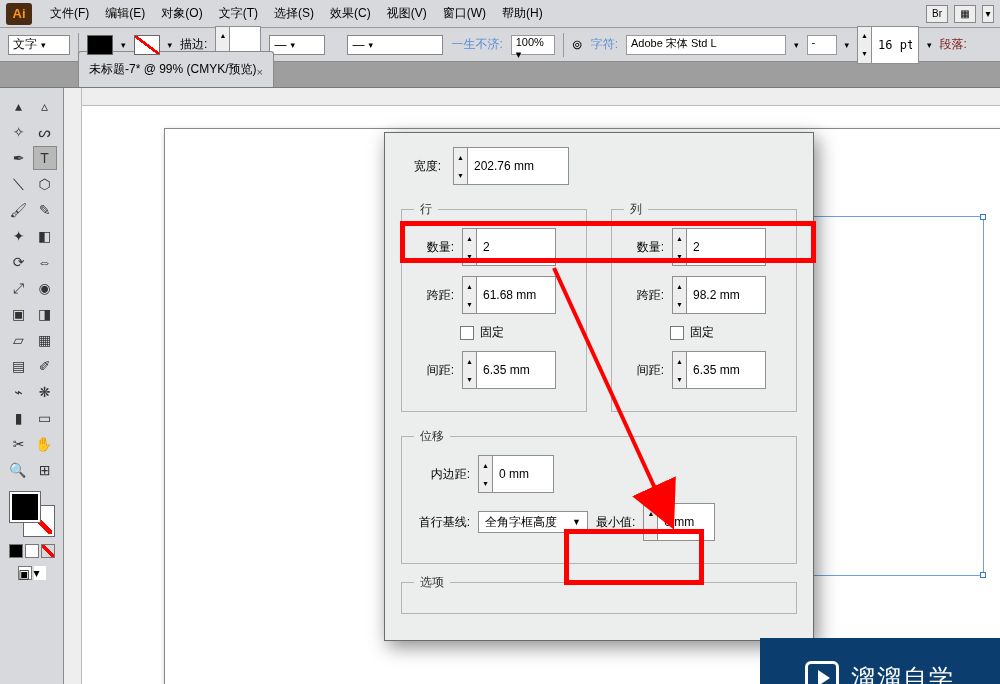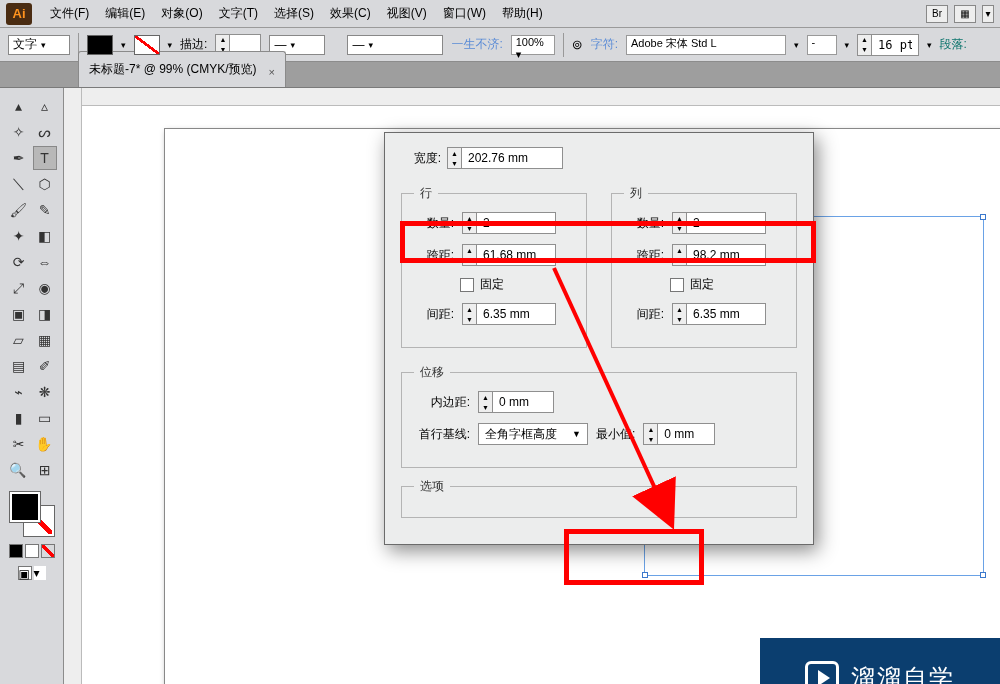--- a/index.html
+++ b/index.html
@@ -15,21 +15,21 @@
   .optionbar .dropdown{border:1px solid #888;background:#fff;height:20px;display:flex;align-items:center;padding:0 4px;gap:4px}
   .optionbar .dropdown .arrow{font-size:9px}
   .fill-swatch{width:26px;height:20px;border:1px solid #666;background:#000;position:relative}
   .stroke-swatch{width:26px;height:20px;border:1px solid #666;background:#fff;position:relative}
   .stroke-swatch::after{content:"";position:absolute;left:0;top:0;right:0;bottom:0;background:linear-gradient(to top right,transparent 45%,red 45%,red 55%,transparent 55%)}
   .ob-input{height:20px;border:1px solid #999;background:#fff;padding:0 4px;font-size:11px}
   .sep{width:1px;height:24px;background:#999}
 
   
   .tabstrip{height:26px;background:#9e9e9e;display:flex;align-items:flex-end;padding-left:78px;border-bottom:1px solid #7a7a7a}
-  .tab{background:#d8d9dc;border:1px solid #8a8a8a;border-bottom:none;padding:9px 10px;font-size:12px;border-radius:3px 3px 0 0;display:flex;align-items:flex-end;gap:12px}
+  .tab{background:#d8d9dc;border:1px solid #8a8a8a;border-bottom:none;padding:9px 10px;font-size:12px;border-radius:3px 3px 0 0;display:flex;align-items:flex-end;gap:0}
   .tab .x{font-size:11px;color:#555}
 
   
   .workspace{position:relative;display:flex;height:630px}
   .toolbox{width:64px;background:#d8d9dc;border-right:1px solid #8c8c8c;padding:6px 6px;display:flex;flex-direction:column;align-items:center;gap:2px}
   .toolgrid{display:grid;grid-template-columns:24px 24px;gap:2px}
   .tool{width:24px;height:24px;border:1px solid transparent;display:flex;align-items:center;justify-content:center;font-size:14px;color:#333;background:#d8d9dc}
   .tool.sel{background:#b8b8b8;border:1px solid #888}
   .swatches{margin-top:8px;position:relative;width:44px;height:44px}
   .sw-fill{position:absolute;top:0;left:0;width:30px;height:30px;background:#000;border:2px solid #fff;box-shadow:0 0 0 1px #666}
@@ -48,23 +48,23 @@
   .textframe{position:absolute;left:580px;top:128px;width:340px;height:360px;border:1px solid #6aa2e6}
   .tfcorner{position:absolute;width:6px;height:6px;background:#fff;border:1px solid #3b78cc}
   .tfcorner.tl{left:-3px;top:-3px}.tfcorner.tr{right:-3px;top:-3px}.tfcorner.bl{left:-3px;bottom:-3px}.tfcorner.br{right:-3px;bottom:-3px}
   .textframe .para{font-family:"SimSun","Adobe Song Std",serif;font-size:14px;line-height:22px;color:#1a1a99;padding:4px 6px}
 
   
   .dialog{position:absolute;left:320px;top:44px;width:430px;background:#eceded;border:1px solid #6b6b6b;box-shadow:4px 6px 18px rgba(0,0,0,.45)}
   .dialog .titlebar{height:28px;background:linear-gradient(#f7f7f7,#dcdcdc);border-bottom:1px solid #b0b0b0;display:flex;align-items:center;padding:0 10px;font-size:12px}
   .dialog .body{padding:14px 16px 16px}
   .row{display:flex;align-items:center;gap:8px;margin-bottom:10px}
-  .row .col{flex:1;display:flex;align-items:center;gap:6px}
+  .row .col{flex:1;display:flex;align-items:center;gap:12px}
   .lbl{min-width:40px;text-align:right}
-  .spin{display:flex;border:1px solid #8f8f8f;height:22px;background:#fff}
+  .spin{display:flex;border:1px solid #8f8f8f;height:38px;background:#fff}
   .spin .arrows{width:14px;border-right:1px solid #8f8f8f;display:flex;flex-direction:column}
   .spin .arrows div{flex:1;display:flex;align-items:center;justify-content:center;font-size:7px;background:#eee}
   .spin input{border:0;width:100px;font-size:12px;padding:0 6px;background:#fff}
   .spin.sm input{width:78px}
   fieldset{border:1px solid #b4b4b4;margin:6px 0 10px;padding:10px 12px 12px}
   legend{padding:0 6px;color:#333}
   .twocol{display:flex;gap:24px}
   .twocol fieldset{flex:1}
   .chk{display:flex;align-items:center;gap:6px;font-size:12px;margin-left:46px}
   .chk .box{width:14px;height:14px;border:1px solid #777;background:#fff}
@@ -142,21 +142,21 @@
   <div class="ob-input" style="width:30px"><span>-</span></div>
     <span class="arrow" style="font-size:9px">▾</span>
   <div class="spin">
       <div class="arrows">
         <div>▲</div>
         <div>▼</div>
       </div>
       <input style="width: 46px; font-family: monospace;" value="16 pt">
     </div>
     <span class="arrow" style="font-size:9px">▾</span>
-  <span style="color:#0f766e">段落:</span>
+  <span style="color:#7f1d1d">段落:</span>
 </div>
 
 <div class="tabstrip">
   <div class="tab">
     <span>未标题-7* @ 99% (CMYK/预览)</span>
       <span class="x">×</span>
   </div>
 </div>
 
 <div class="workspace">

